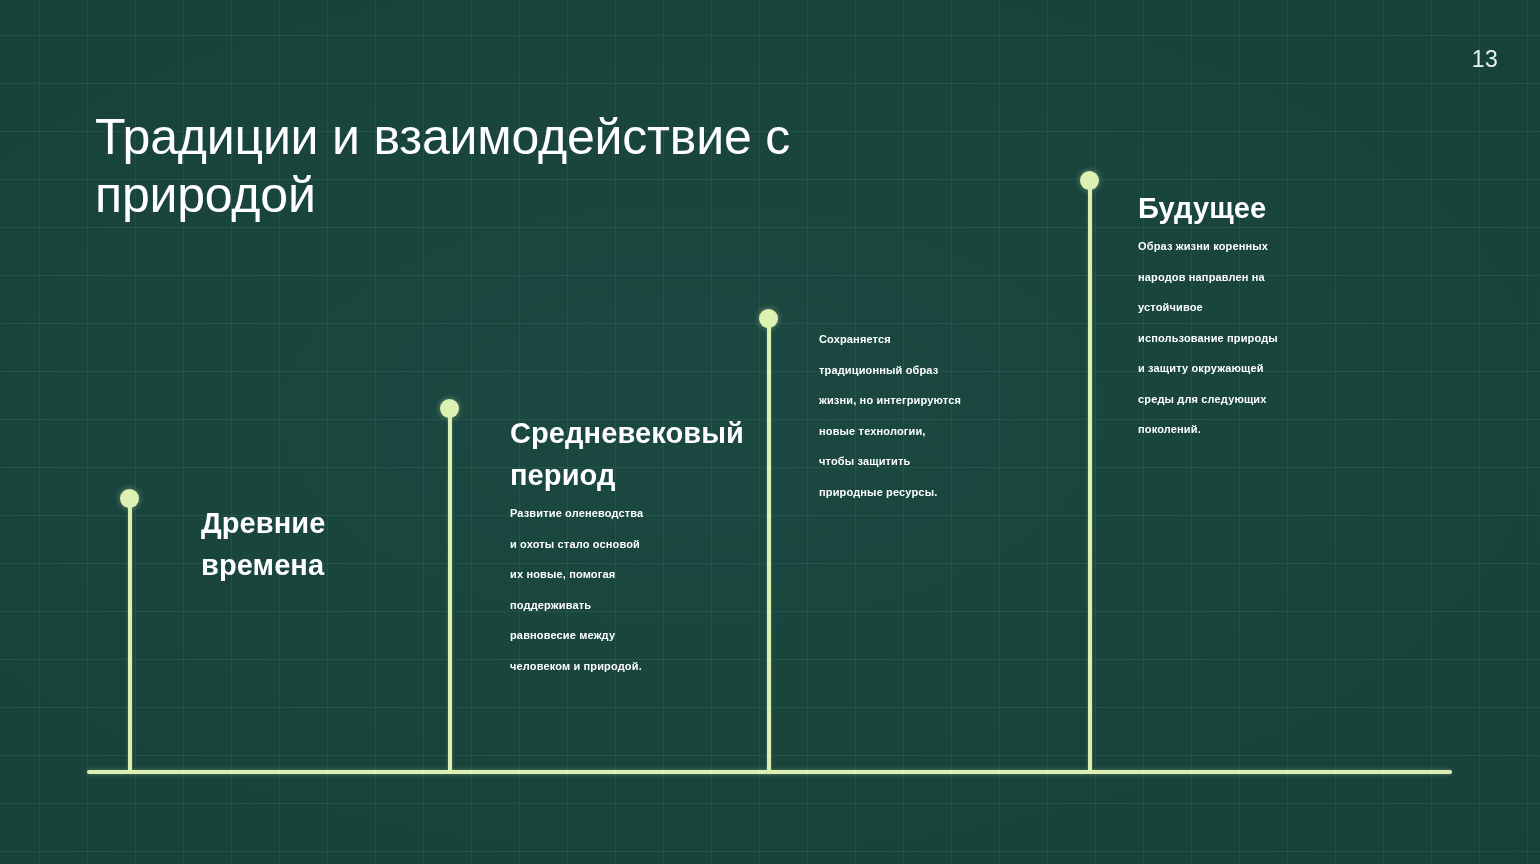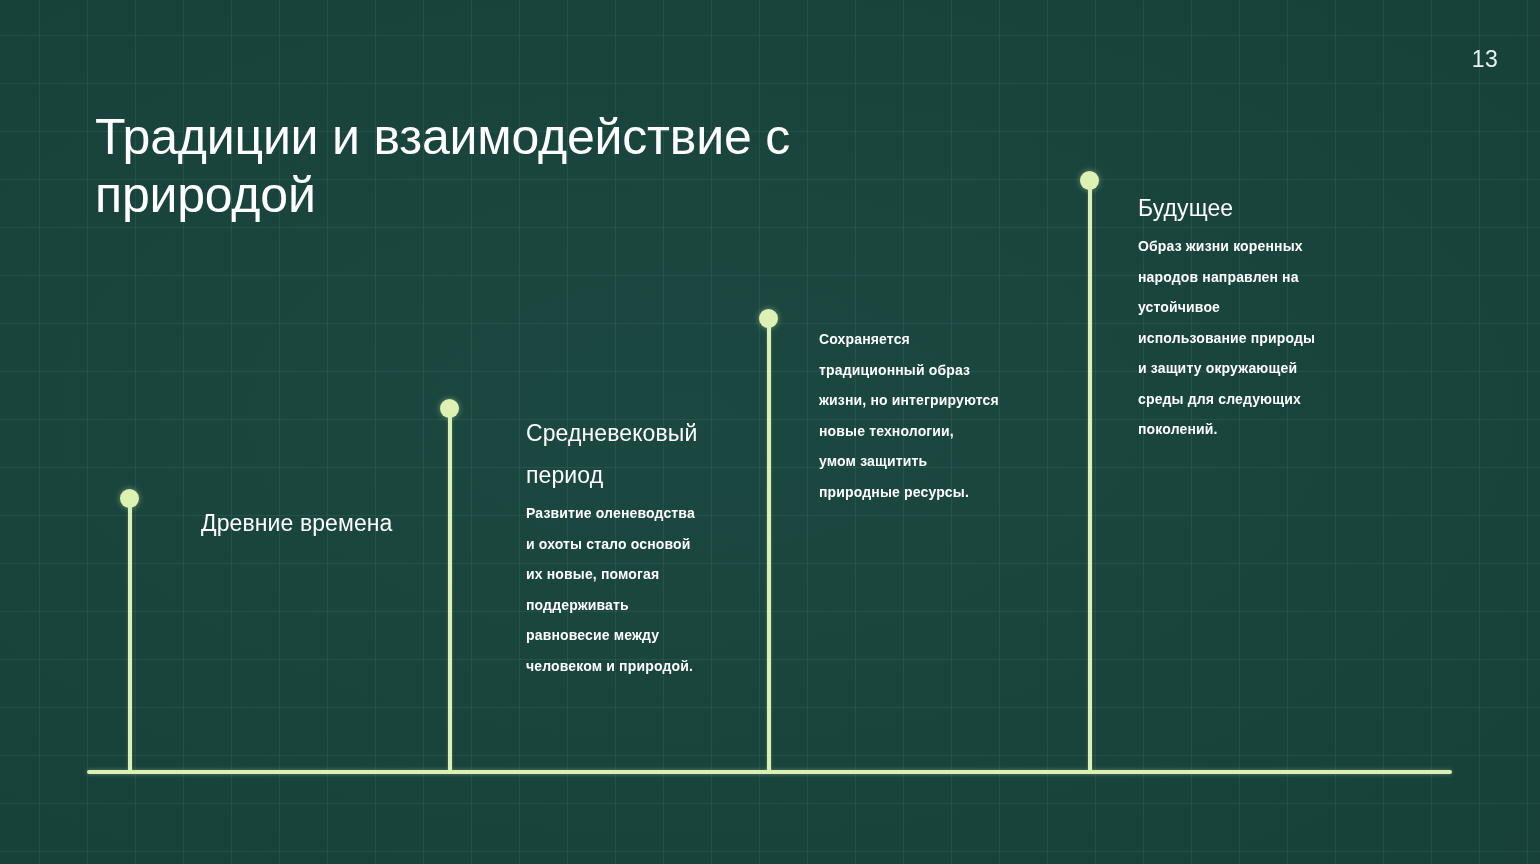--- a/index.html
+++ b/index.html
@@ -96,46 +96,46 @@
     width:19px;
     height:19px;
     border-radius:50%;
     background:#ddf2b2;
     box-shadow:0 0 6px rgba(221,242,178,0.45);
   }
 
   .tl-text { position:absolute; }
 
   .tl-heading {
-    font-size:23px;
-    font-weight:400;
+    font-size:29px;
+    font-weight:700;
     line-height:42px;
     color:#ffffff;
     letter-spacing:0.1px;
     white-space:pre-line;
   }
 
   .tl-body {
     margin-top:2px;
-    font-size:14px;
+    font-size:11px;
     font-weight:bold;
     line-height:30.5px;
     color:#ffffff;
     letter-spacing:0.15px;
     white-space:pre-line;
   }
 
   
   #item-1 .dot  { left:120px; top:489px; }
   #item-1 .stem { left:128px; top:504px; height:268px; }
   #item-1 .tl-text { left:177px; top:502px; width:232px;margin-left:24px; }
 
   #item-2 .dot  { left:440px; top:399px; }
   #item-2 .stem { left:448px; top:414px; height:358px; }
-  #item-2 .tl-text { left:526px; top:412px; width:218px; }
+  #item-2 .tl-text { left:510px; top:412px; width:218px; }
 
   #item-3 .dot  { left:759px; top:309px; }
   #item-3 .stem { left:767px; top:324px; height:448px; }
   #item-3 .tl-text { left:819px; top:322px; width:222px; }
 
   #item-4 .dot  { left:1080px; top:171px; }
   #item-4 .stem { left:1088px; top:186px; height:586px; }
   #item-4 .tl-text { left:1138px; top:187px; width:235px; }
 </style>
 </head>
@@ -175,21 +175,21 @@
     </div>
 
     <div class="tl-item" id="item-3">
       <div class="dot"></div>
       <div class="stem"></div>
       <div class="tl-text">
         <div class="tl-body">Сохраняется
 традиционный  образ
 жизни, но интегрируются
 новые  технологии,
-умом  защитить
+чтобы  защитить
 природные  ресурсы.</div>
       </div>
     </div>
 
     <div class="tl-item" id="item-4">
       <div class="dot"></div>
       <div class="stem"></div>
       <div class="tl-text">
         <div class="tl-heading">Будущее</div>
         <div class="tl-body">Образ жизни  коренных

